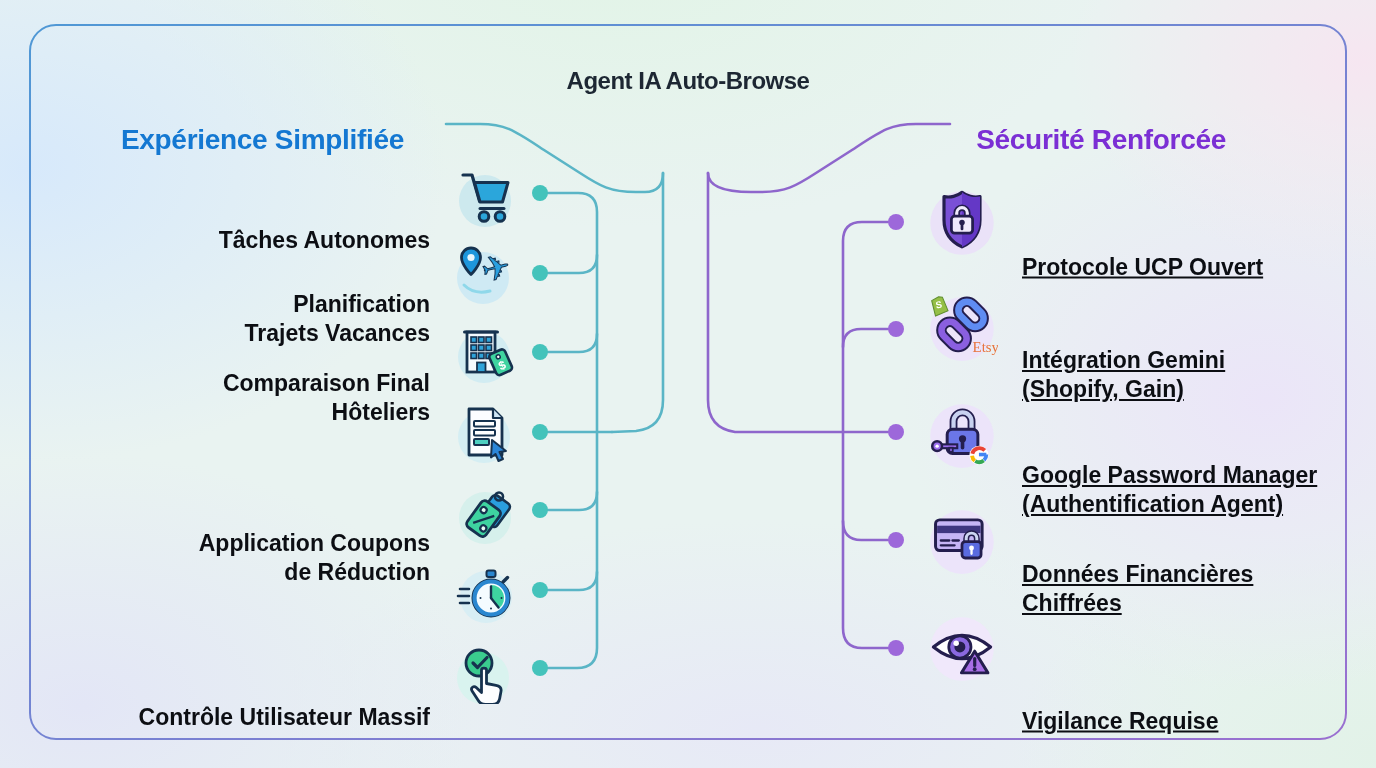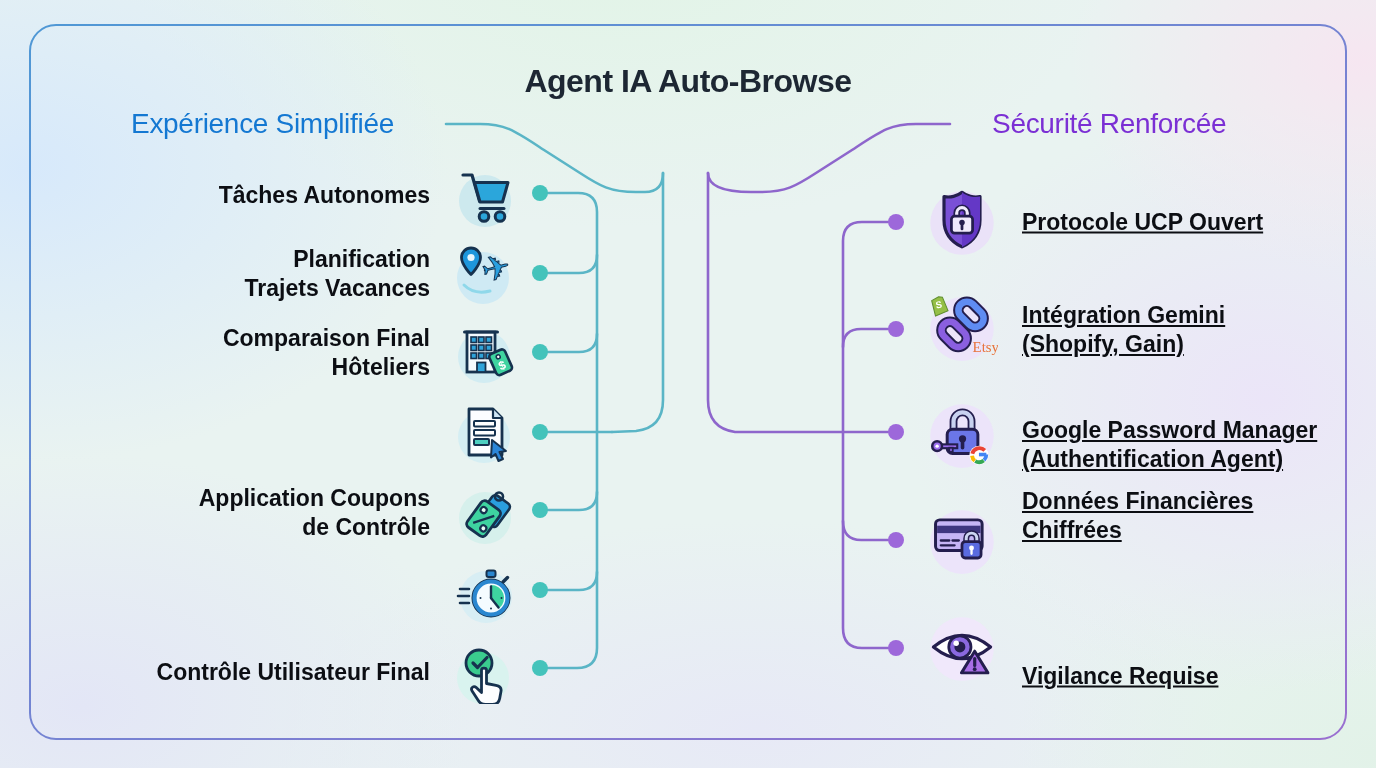--- a/index.html
+++ b/index.html
@@ -16,32 +16,32 @@
       radial-gradient(ellipse 520px 420px at 92% 52%, #ebe5f8 0%, rgba(235,229,248,0) 70%),
       radial-gradient(ellipse 520px 320px at 100% 98%, #e2f2e8 0%, rgba(226,242,232,0) 70%),
       radial-gradient(ellipse 560px 360px at 6% 92%, #e3e6f6 0%, rgba(227,230,246,0) 70%),
       radial-gradient(ellipse 700px 300px at 55% 95%, #e7e9f6 0%, rgba(231,233,246,0) 70%),
       #e9f3f1;
   }
   .conn{position:absolute;left:0;top:0;}
   .title{
     position:absolute;left:50%;top:58px;transform:translateX(-50%);
     width:700px;text-align:center;
-    font-size:32px;font-weight:700;letter-spacing:-.5px;
+    font-size:24px;font-weight:700;letter-spacing:-.5px;
     color:#1d2733;line-height:46px;
   }
   .heading{
-    position:absolute;font-size:28px;font-weight:400;letter-spacing:-.3px;
-    transform:translateY(-50%);white-space:nowrap;
+    position:absolute;font-size:28px;font-weight:700;letter-spacing:-.3px;
+    transform:translateY(-50%);white-space:nowrap;margin-top:16px;
   }
   .heading.left-h{left:90px;top:124px;width:345px;text-align:center;color:#1478d2;}
-  .heading.right-h{left:992px;top:124px;width:312px;text-align:left;color:#7b2fd4;}
+  .heading.right-h{left:914px;top:124px;width:312px;text-align:right;color:#7b2fd4;}
   .item-label{
     position:absolute;font-size:23px;font-weight:700;color:#0c0e13;
-    line-height:29px;white-space:pre-line;transform:translateY(-50%);
+    line-height:29px;white-space:pre-line;transform:translateY(-50%);margin-top:45px;
   }
   .item-label.ll{left:100px;width:330px;text-align:right;}
   .item-label.rl{left:1022px;width:340px;text-align:left;text-decoration:underline;}
   .icon{position:absolute;}
   .icon svg{display:block;}
 </style>
 </head>
 <body>
 
 <div class="canvas">
@@ -98,29 +98,29 @@
 
   <div class="heading left-h">Expérience Simplifiée</div>
   <div class="heading right-h">Sécurité Renforcée</div>
 
   <div class="item-label ll" style="top:195px">Tâches Autonomes</div>
   <div class="item-label ll" style="top:274px">Planification
 Trajets Vacances</div>
   <div class="item-label ll" style="top:353px">Comparaison Final
 Hôteliers</div>
   <div class="item-label ll" style="top:513px">Application Coupons
-de Contrôle</div>
-  <div class="item-label ll" style="top:672px">Contrôle Utilisateur Final</div>
+de Réduction</div>
+  <div class="item-label ll" style="top:672px">Contrôle Utilisateur Massif</div>
 
   <div class="item-label rl" style="top:222px">Protocole UCP Ouvert</div>
   <div class="item-label rl" style="top:330px">Intégration Gemini
 (Shopify, Gain)</div>
   <div class="item-label rl" style="top:445px">Google Password Manager
 (Authentification Agent)</div>
-  <div class="item-label rl" style="top:516px">Données Financières
+  <div class="item-label rl" style="top:544px">Données Financières
 Chiffrées</div>
   <div class="item-label rl" style="top:676px">Vigilance Requise</div>
 
   <div class="icon" style="left:450px;top:164px">
     <svg width="64" height="64" viewBox="0 0 64 64">
       <circle cx="35" cy="37" r="26" fill="#cde9ee"></circle>
       <path d="M13 11 h9 l7.5 26" fill="none" stroke="#16324f" stroke-width="3.2" stroke-linecap="round" stroke-linejoin="round"></path>
       <path d="M24.5 18.5 H58 l-5.5 19.5 H30 Z" fill="#2ba6db" stroke="#16324f" stroke-width="3" stroke-linejoin="round"></path>
       <path d="M30 44.5 h24" stroke="#16324f" stroke-width="3" stroke-linecap="round"></path>
       <circle cx="34" cy="52.5" r="4.8" fill="#2ba6db" stroke="#16324f" stroke-width="3"></circle>

